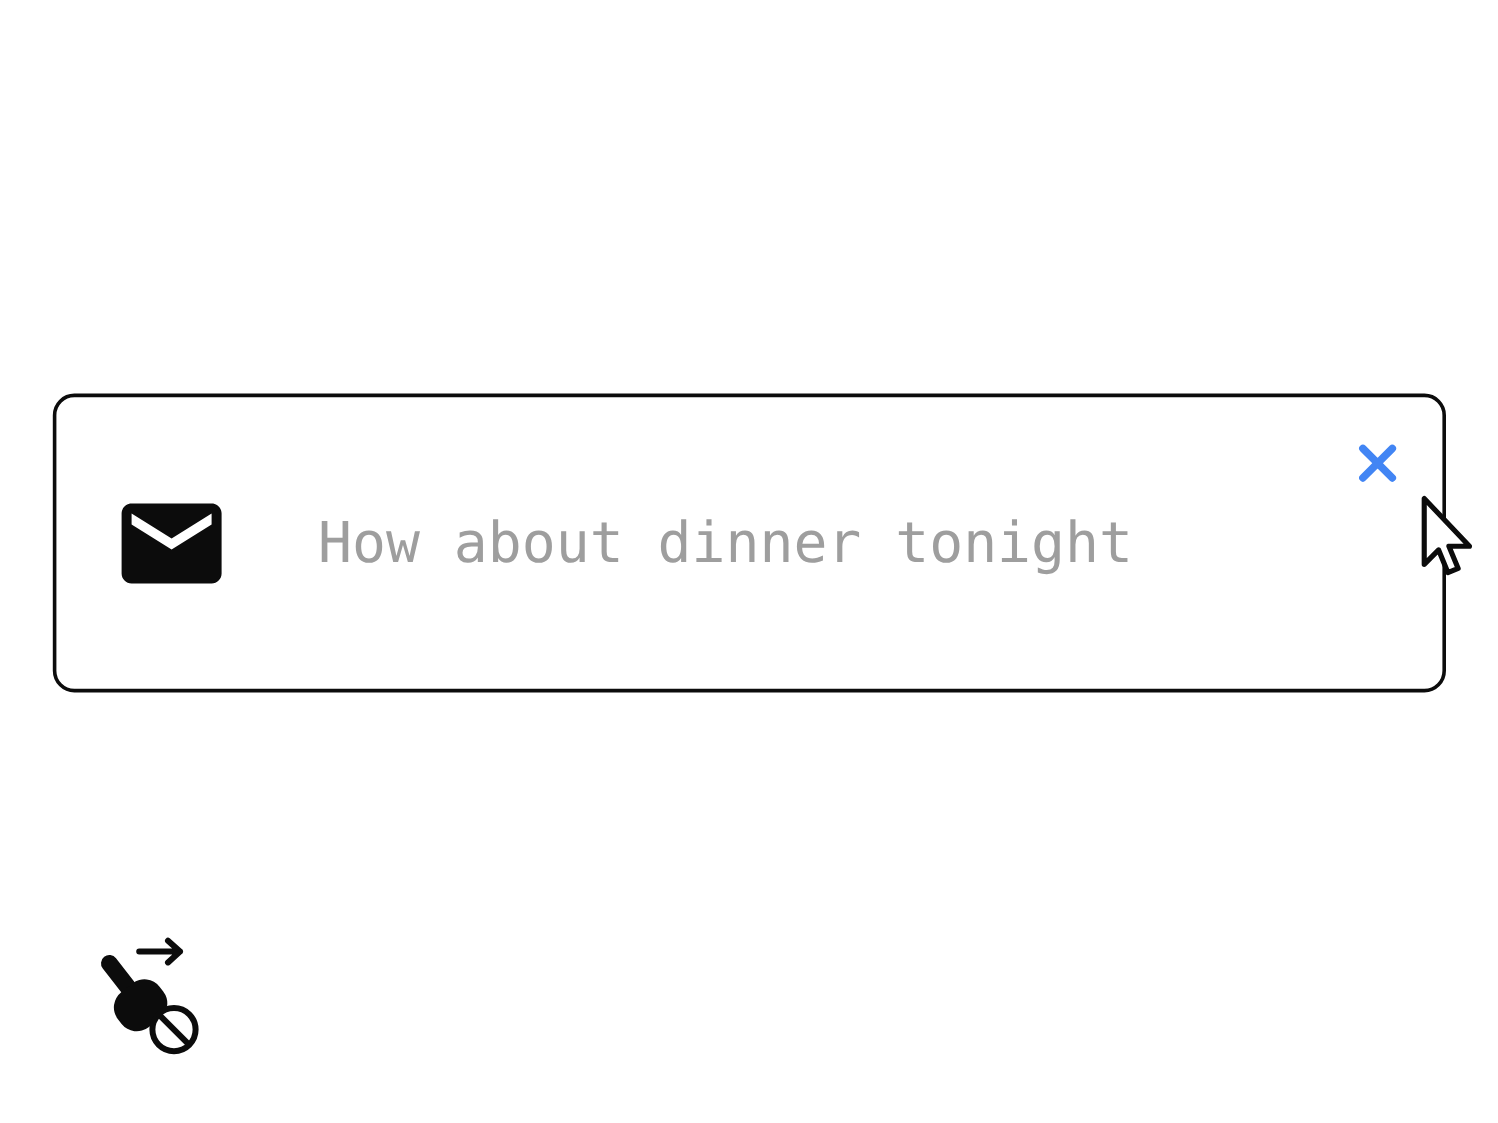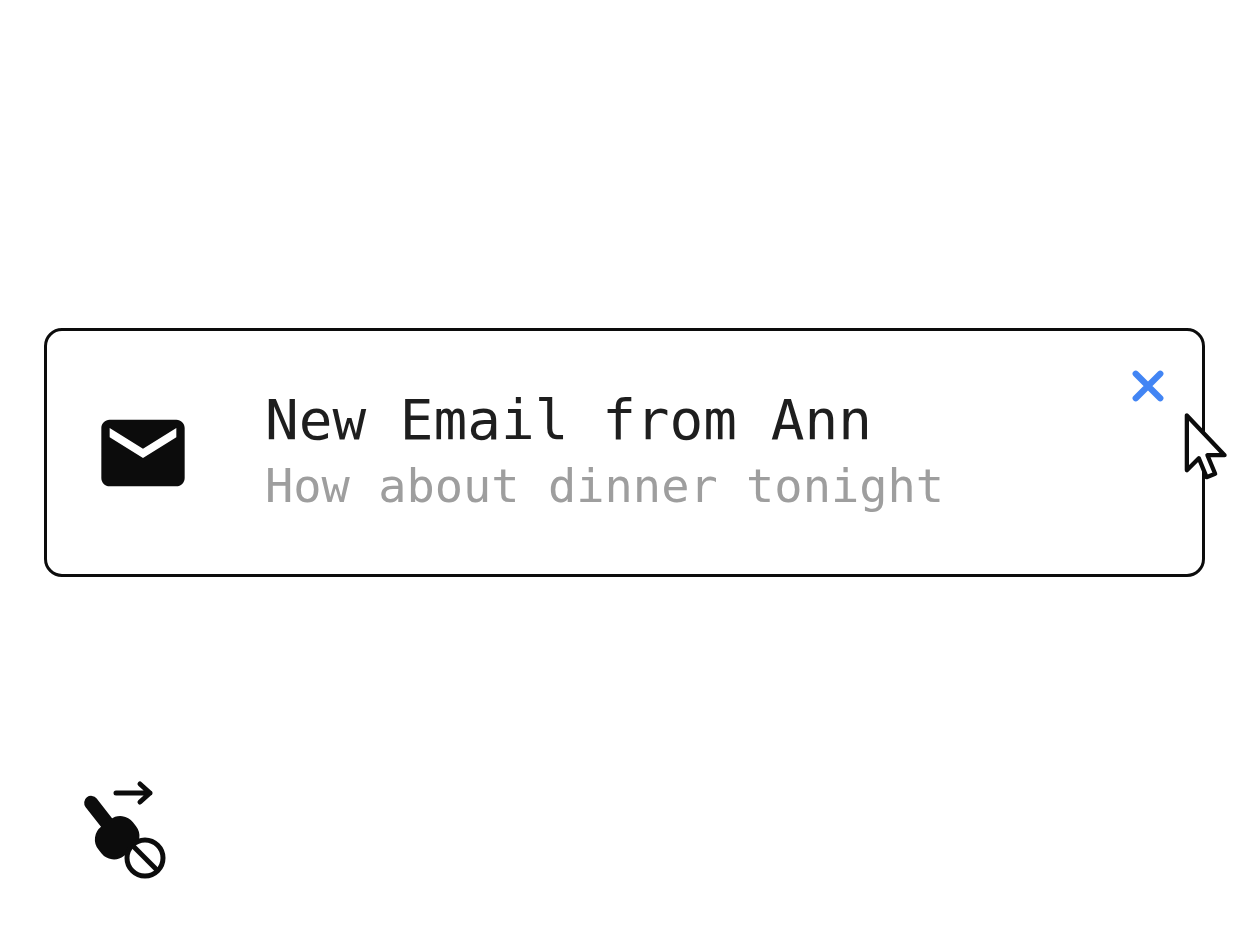--- a/index.html
+++ b/index.html
@@ -93,21 +93,20 @@
 
   <div class="card" style="border-color: rgb(12, 12, 12);">
 
     <span class="email-icon">
       <svg viewBox="0 0 24 24" width="100" height="100" aria-hidden="true">
         <path fill="#0c0c0c" d="M20 4H4c-1.1 0-2 .9-2 2v12c0 1.1.9 2 2 2h16c1.1 0 2-.9 2-2V6c0-1.1-.9-2-2-2zm0 4.2-8 5-8-5V6l8 5 8-5v2.2z"></path>
       </svg>
     </span>
 
     <div class="text-block">
-      <div class="title" style="color: rgb(30, 30, 30);">New Email from Ann</div>
       <div class="subtitle" style="color: rgb(158, 158, 158);">How about dinner tonight</div>
     </div>
 
     <button class="close-btn">
       <svg viewBox="0 0 24 24" width="42" height="42" aria-hidden="true">
         <path d="M5 5 L19 19 M19 5 L5 19" fill="none" stroke="#4285f4" stroke-width="3.6" stroke-linecap="round"></path>
       </svg>
     </button>
   </div>
 

